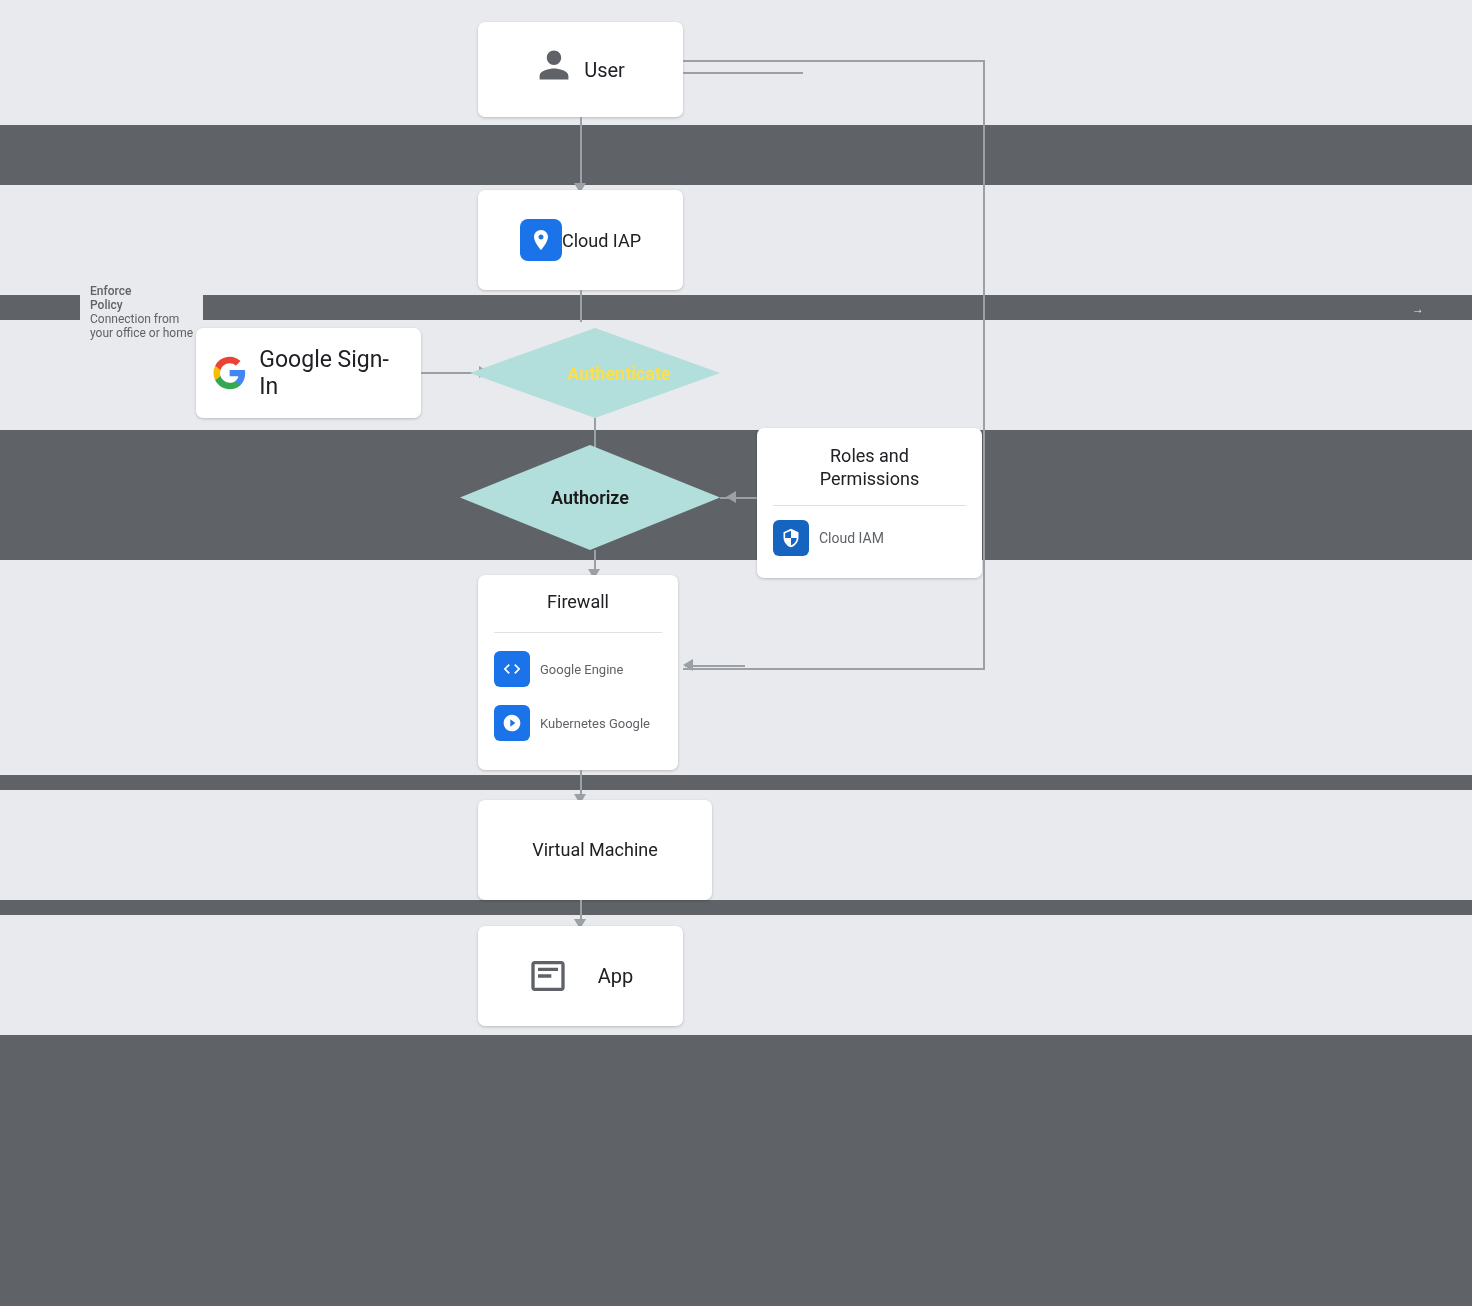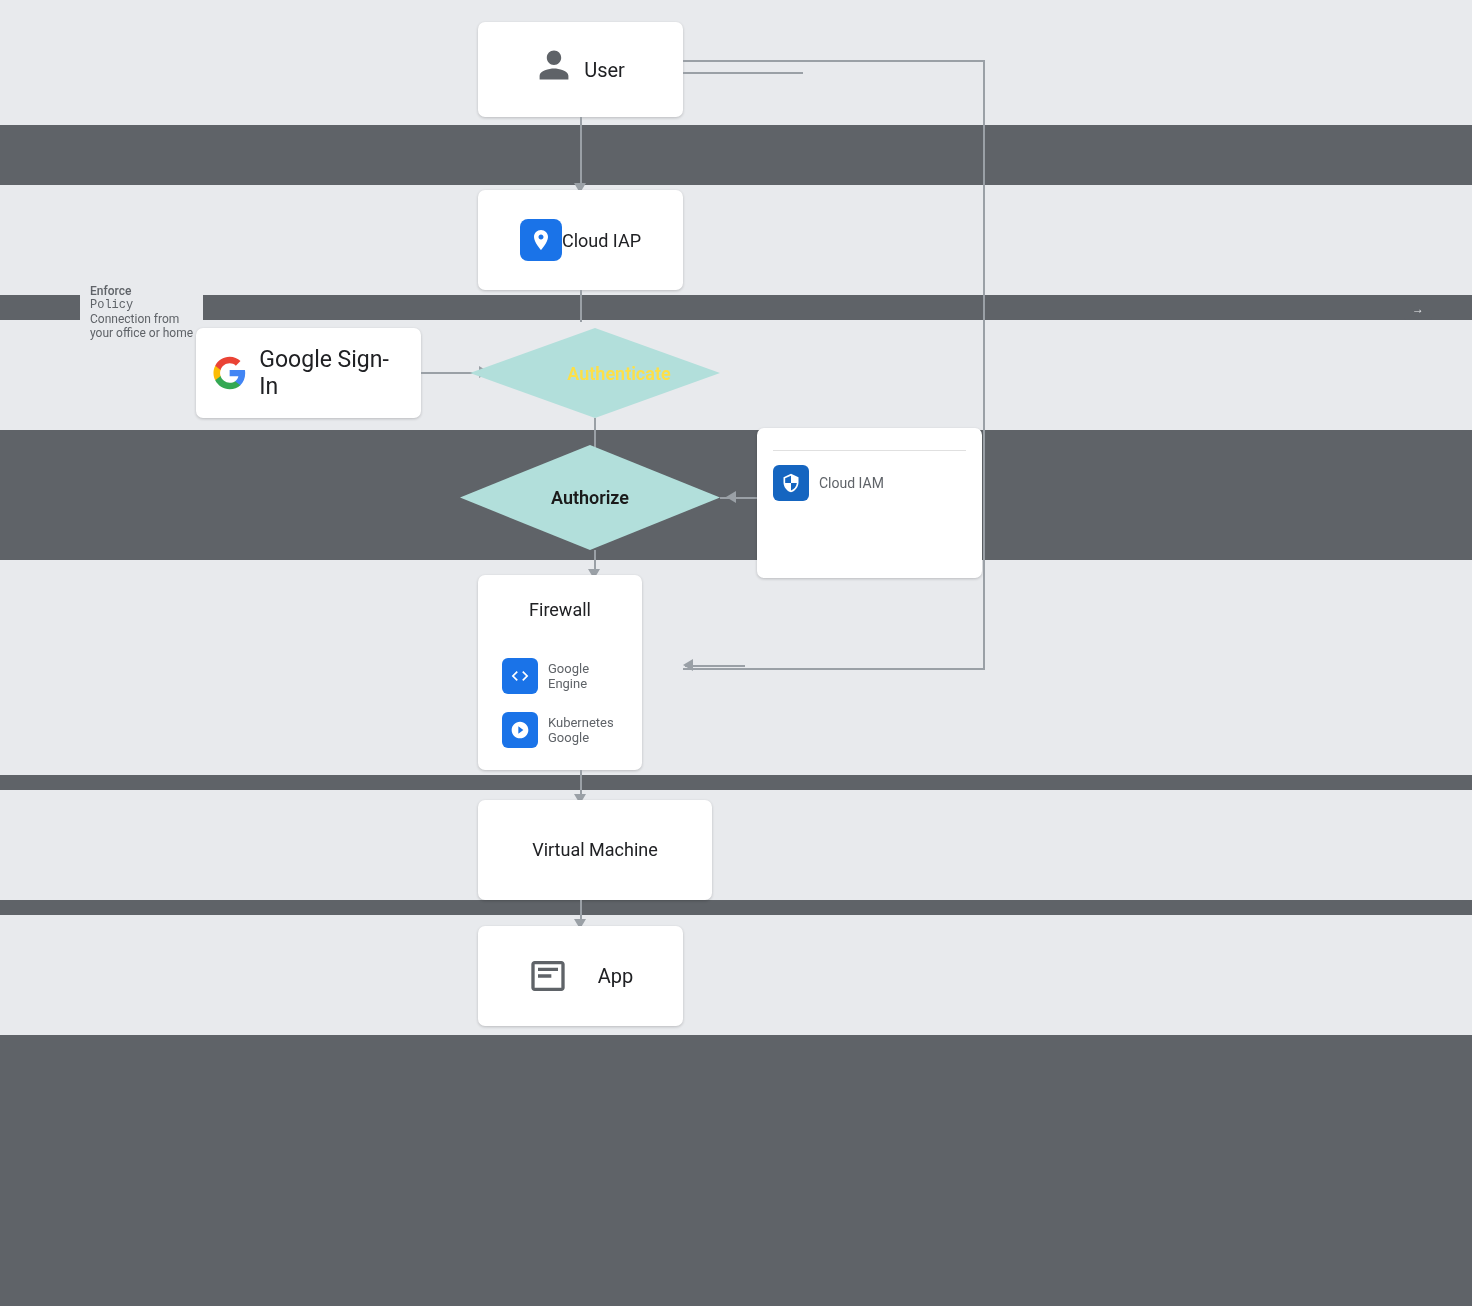--- a/index.html
+++ b/index.html
@@ -146,21 +146,21 @@
       <path d="M12 2C8.13 2 5 5.13 5 9c0 5.25 7 13 7 13s7-7.75 7-13c0-3.87-3.13-7-7-7zm0 9.5c-1.38 0-2.5-1.12-2.5-2.5s1.12-2.5 2.5-2.5 2.5 1.12 2.5 2.5-1.12 2.5-2.5 2.5z"></path>
     </svg>
   </div>
   <span style="font-size:18px; color:#202124; font-weight:400;">Cloud IAP</span>
 </div>
 
 <div class="arrow arrow-v" style="left:580px; top:290px; height:32px;"></div>
 
 <div style="position:absolute; left:80px; top:278px; background:#e8eaed; padding:6px 10px; border-radius:2px;">
   <div style="font-size:12px; color:#5f6368; font-weight:500;">Enforce</div>
-  <div style="font-size:12px; color:#5f6368; font-weight:500;font-family:Liberation Mono, monospace;">Policy</div>
+  <div style="font-size:12px; color:#5f6368; font-weight:500;">Policy</div>
   <div style="font-size:12px; color:#5f6368;">Connection from</div>
   <div style="font-size:12px; color:#5f6368;">your office or home</div>
 </div>
 
 <div style="position:absolute; right:40px; top:298px; background:#5f6368; padding:4px 8px; border-radius:2px;">
   <div style="font-size:12px; color:#e8eaed;">→</div>
 </div>
 
 <div class="card" style="left:196px; top:328px; width:225px; height:90px; flex-direction:row; gap:12px; padding:0 16px;">
 
@@ -188,35 +188,36 @@
 <div class="diamond-wrapper" style="left:460px; top:445px; width:260px; height:105px;">
   <div class="diamond" style="width:260px; height:105px; background:#b2dfdb; clip-path:polygon(50% 0%, 100% 50%, 50% 100%, 0% 50%); display:flex; align-items:center; justify-content:center; position:relative;">
   </div>
   <span class="diamond-label" style="font-size:18px; font-weight:600; color:#1a1a1a; position:absolute;">Authorize</span>
 </div>
 
 <div class="arrow arrow-h" style="left:720px; top:497px; width:44px;"></div>
 <div class="arrowhead-left" style="left:726px; top:491px;"></div>
 
 <div class="card" style="left:757px; top:428px; width:225px; height:150px; padding:16px; align-items:flex-start; justify-content:flex-start;">
+  <span style="font-size:18px; color:#202124; font-weight:400; text-align:center; width:100%; margin-bottom:8px; line-height:1.3;">Roles and<br>Permissions</span>
   <div class="divider" style="width:100%; height:1px; background:#e0e0e0; margin:6px 0;"></div>
   <div class="icon-row">
     <div style="width:36px; height:36px; background:#1565c0; border-radius:6px; display:flex; align-items:center; justify-content:center; flex-shrink:0;">
       <svg width="20" height="20" viewBox="0 0 24 24" fill="white">
         <path d="M12 1L3 5v6c0 5.55 3.84 10.74 9 12 5.16-1.26 9-6.45 9-12V5l-9-4zm0 10.99h7c-.53 4.12-3.28 7.79-7 8.94V12H5V6.3l7-3.11v8.8z"></path>
       </svg>
     </div>
     <span style="font-size:14px; color:#5f6368;">Cloud IAM</span>
   </div>
 </div>
 
 <div class="arrow arrow-v" style="left:594px; top:550px; height:22px;"></div>
 <div class="arrowhead-down" style="left:588px; top:569px;"></div>
 
-<div class="card" style="left:478px; top:575px; width:164px; height:195px; padding:24px; align-items:flex-start; justify-content:flex-start;">
+<div class="card" style="left:478px; top:575px; width:200px; height:195px; padding:16px; align-items:flex-start; justify-content:flex-start;">
   <span style="font-size:18px; color:#202124; font-weight:400; text-align:center; width:100%; margin-bottom:10px;">Firewall</span>
   <div class="divider" style="width:100%; height:1px; background:#e0e0e0; margin-bottom:10px;"></div>
   <div class="icon-row" style="margin-bottom:10px;">
     <div style="width:36px; height:36px; background:#1a73e8; border-radius:6px; display:flex; align-items:center; justify-content:center; flex-shrink:0;">
       <svg width="20" height="20" viewBox="0 0 24 24" fill="white">
         <path d="M9.4 16.6L4.8 12l4.6-4.6L8 6l-6 6 6 6 1.4-1.4zm5.2 0l4.6-4.6-4.6-4.6L16 6l6 6-6 6-1.4-1.4z"></path>
       </svg>
     </div>
     <span style="font-size:13px; color:#5f6368;">Google Engine</span>
   </div>

